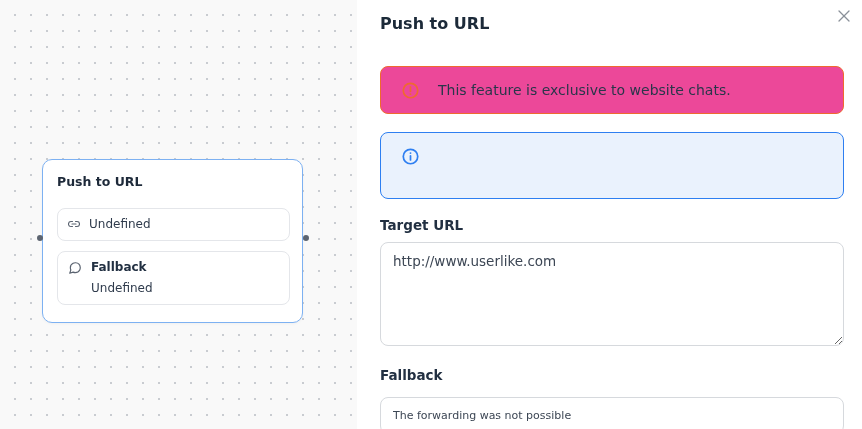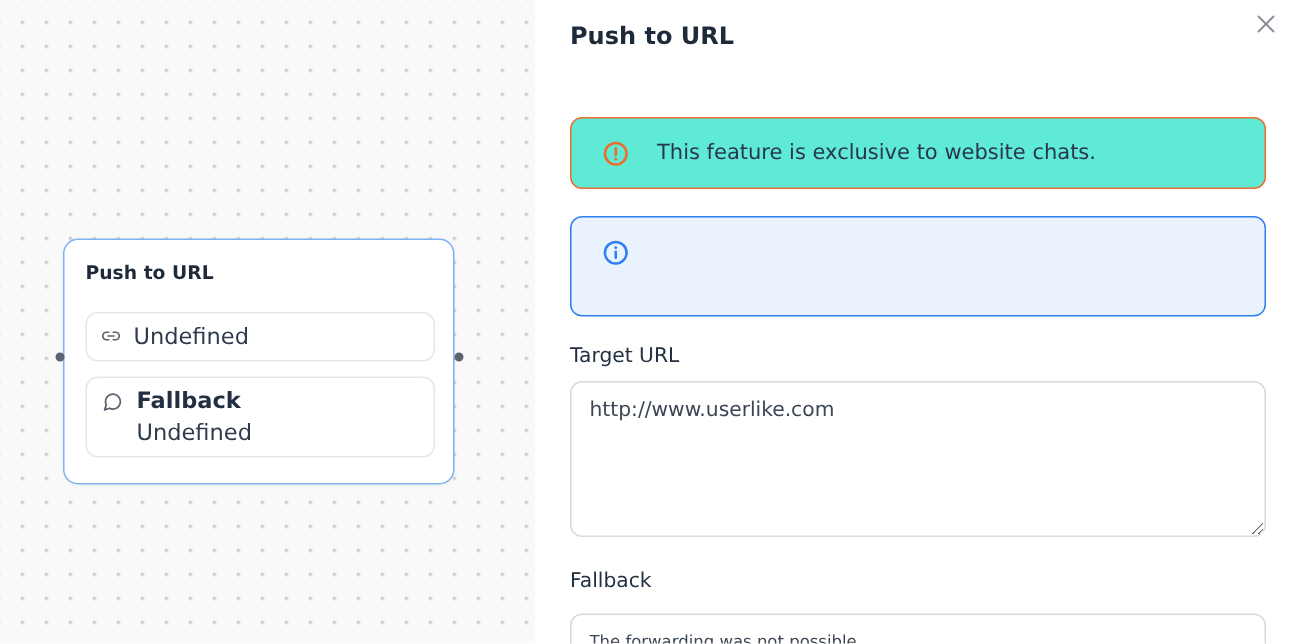--- a/index.html
+++ b/index.html
@@ -14,42 +14,42 @@
     background-size:16px 16px; background-position:7px 7px; }
 
   .node { position:absolute; left:42px; top:159px; width:261px; height:164px;
     background:#fff; border:1.5px solid #7db1f2; border-radius:10px;
     box-shadow:0 1px 3px rgba(0,0,0,0.04); padding:14px 12px 14px 14px; }
   .node-title { font-size:12.5px; font-weight:700; color:#1e2a3a; margin-bottom:19px; }
   .node-card { border:1px solid #e4e6ea; border-radius:8px; background:#fff;
     padding:8px 10px; display:flex; align-items:flex-start; gap:9px; }
   .node-card + .node-card { margin-top:10px; }
   .node-card .icn { flex:0 0 auto; color:#59626f; margin-top:1px; }
-  .node-card-text { font-size:15px; color:#2f3b4c; line-height:15px; }
+  .node-card-text { font-size:12px; color:#2f3b4c; line-height:15px; }
   .node-card-label { font-weight:700; color:#223042; margin-bottom:6px; }
   .port { position:absolute; width:5px; height:5px; border:3px solid #5c6470;
     background:#fff; border-radius:50%; top:75px; }
   .port.left  { left:-6.5px; }
   .port.right { right:-6.5px; }
 
   
   .panel { position:absolute; left:357px; top:0; width:505px; height:429px;
     background:#fff; padding:14px 18px 0 23px; }
   .panel-title { font-size:16px; font-weight:700; color:#1c2a39; line-height:20px; }
   .close-btn { position:absolute; top:7px; right:9px; width:18px; height:18px;
     cursor:pointer; color:#8a9099; display:flex; align-items:center; justify-content:center; }
 
   .alert { display:flex; align-items:flex-start; border-radius:8px;
     padding:13px 16px 12px 21px; }
   .alert .alert-icn { flex:0 0 16px; margin-top:2px; }
   .alert-text { font-size:14px; line-height:21px; color:#29364a; margin-left:19px; max-width:400px; }
-  .alert.warning { margin-top:44px; min-height:48px; border:1.5px solid #ef6a2e; background:#5eead4; }
+  .alert.warning { margin-top:32px; min-height:48px; border:1.5px solid #ef6a2e; background:#ec4899; }
   .alert.info    { margin-top:18px; min-height:67px; border:1.5px solid #2e7ff1; background:#eaf2fd; }
 
-  .field-label { font-size:13.5px; font-weight:400; color:#223042; line-height:18px; }
+  .field-label { font-size:13.5px; font-weight:700; color:#223042; line-height:18px; }
   .label-target { margin-top:17px; }
   .label-fallback { margin-top:20px; }
   textarea.field-input { display:block; width:464px; height:104px; margin-top:8px;
     border:1px solid #d6d9dd; border-radius:8px; padding:9px 12px;
     font-family:"DejaVu Sans","Liberation Sans",sans-serif; font-size:13.5px;
     color:#3c4654; resize:vertical; outline:none; line-height:19px; }
   input.field-input { display:block; width:464px; height:37px; margin-top:13px;
     border:1px solid #d6d9dd; border-radius:8px; padding:0 12px;
     font-family:"DejaVu Sans","Liberation Sans",sans-serif; font-size:11px;
     color:#3c4654; outline:none; }

